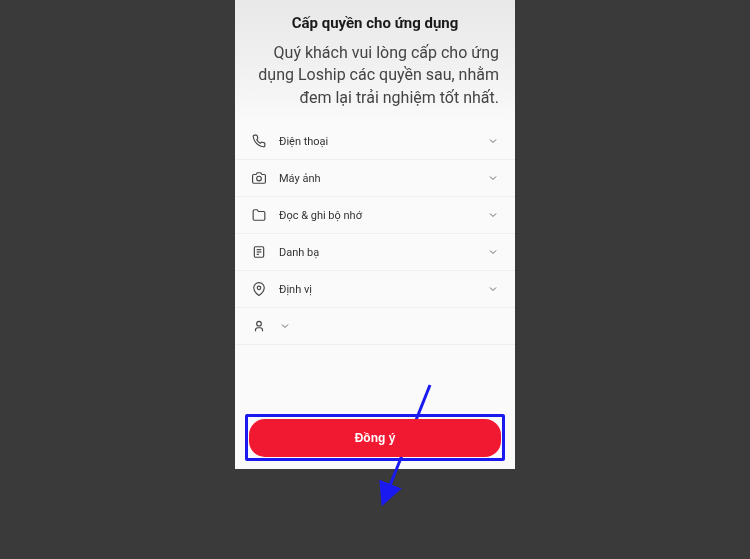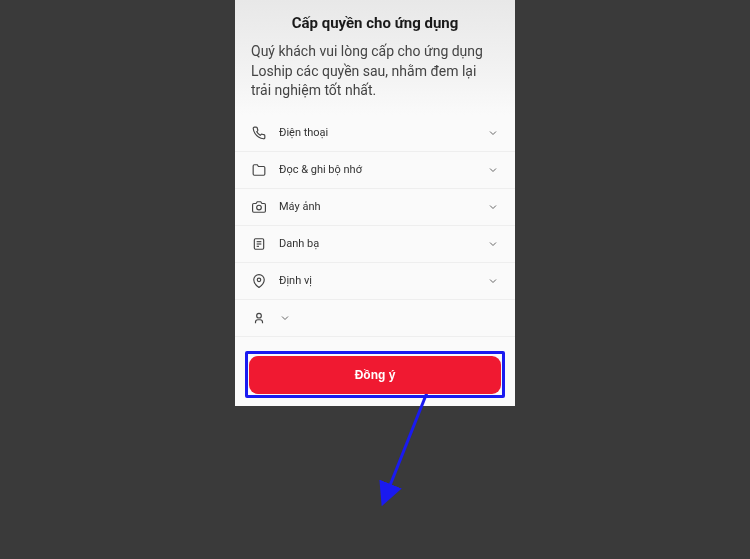--- a/index.html
+++ b/index.html
@@ -8,41 +8,41 @@
       height: 559px;
       background: #3a3a3a;
       display: flex;
       justify-content: center;
       align-items: flex-start;
       font-family: -apple-system, BlinkMacSystemFont, 'Segoe UI', Roboto, sans-serif;
       overflow: hidden;
     }
     .phone-screen {
       width: 280px;
-      height: 406px;
+      height: 469px;
       background: #fafafa;
       position: relative;
       display: flex;
       flex-direction: column;
     }
     .header {
       background: linear-gradient(180deg, #e8e8e8 0%, #f2f2f2 60%, #fafafa 100%);
       padding: 14px 16px 14px;
       text-align: center;
     }
     .header-title {
       font-size: 15px;
       font-weight: 700;
       color: #1a1a1a;
       margin-bottom: 10px;
     }
     .header-subtitle {
-      font-size: 14px;
+      font-size: 16px;
       color: #444;
-      text-align: left;
+      text-align: right;
       line-height: 1.4;
     }
     .permissions-list {
       flex: 1;
       background: #fafafa;
     }
     .permission-item {
       display: flex;
       align-items: center;
       padding: 10px 16px;
@@ -75,21 +75,21 @@
       position: relative;
     }
     .agree-button {
       width: 100%;
       background: #f01931;
       border: none;
       color: #fff;
       font-size: 12px;
       font-weight: 600;
       padding: 12px 0;
-      border-radius: 9px;
+      border-radius: 16px;
       cursor: pointer;
     }
     .highlight-box {
       position: absolute;
       border: 3px solid #1a1af0;
       top: 5px;
       left: 10px;
       right: 10px;
       bottom: 8px;
       pointer-events: none;
@@ -121,39 +121,39 @@
       <span class="chevron">
         <svg width="12" height="12" viewBox="0 0 24 24" fill="none" stroke="currentColor" stroke-width="2">
             <polyline points="6 9 12 15 18 9"></polyline>
           </svg>
       </span>
     </div>
 
     <div class="permission-item">
       <span class="permission-icon">
         <svg width="14" height="14" viewBox="0 0 24 24" fill="none" stroke="currentColor" stroke-width="2">
-          <path d="M22 19a2 2 0 0 1-2 2H4a2 2 0 0 1-2-2V5a2 2 0 0 1 2-2h5l2 3h9a2 2 0 0 1 2 2z"></path>
-        </svg>
-      </span>
-      <span class="permission-label">Đọc &amp; ghi bộ nhớ</span>
-      <span class="chevron">
-        <svg width="12" height="12" viewBox="0 0 24 24" fill="none" stroke="currentColor" stroke-width="2">
-            <polyline points="6 9 12 15 18 9"></polyline>
-          </svg>
-      </span>
-    </div>
-
-    <div class="permission-item">
-      <span class="permission-icon">
-        <svg width="14" height="14" viewBox="0 0 24 24" fill="none" stroke="currentColor" stroke-width="2">
           <path d="M23 19a2 2 0 0 1-2 2H3a2 2 0 0 1-2-2V8a2 2 0 0 1 2-2h4l2-3h6l2 3h4a2 2 0 0 1 2 2z"></path>
           <circle cx="12" cy="13" r="4"></circle>
         </svg>
       </span>
       <span class="permission-label">Máy ảnh</span>
+      <span class="chevron">
+        <svg width="12" height="12" viewBox="0 0 24 24" fill="none" stroke="currentColor" stroke-width="2">
+            <polyline points="6 9 12 15 18 9"></polyline>
+          </svg>
+      </span>
+    </div>
+
+    <div class="permission-item">
+      <span class="permission-icon">
+        <svg width="14" height="14" viewBox="0 0 24 24" fill="none" stroke="currentColor" stroke-width="2">
+          <path d="M22 19a2 2 0 0 1-2 2H4a2 2 0 0 1-2-2V5a2 2 0 0 1 2-2h5l2 3h9a2 2 0 0 1 2 2z"></path>
+        </svg>
+      </span>
+      <span class="permission-label">Đọc &amp; ghi bộ nhớ</span>
       <span class="chevron">
         <svg width="12" height="12" viewBox="0 0 24 24" fill="none" stroke="currentColor" stroke-width="2">
             <polyline points="6 9 12 15 18 9"></polyline>
           </svg>
       </span>
     </div>
 
     <div class="permission-item">
       <span class="permission-icon">
         <svg width="14" height="14" viewBox="0 0 24 24" fill="none" stroke="currentColor" stroke-width="2">

